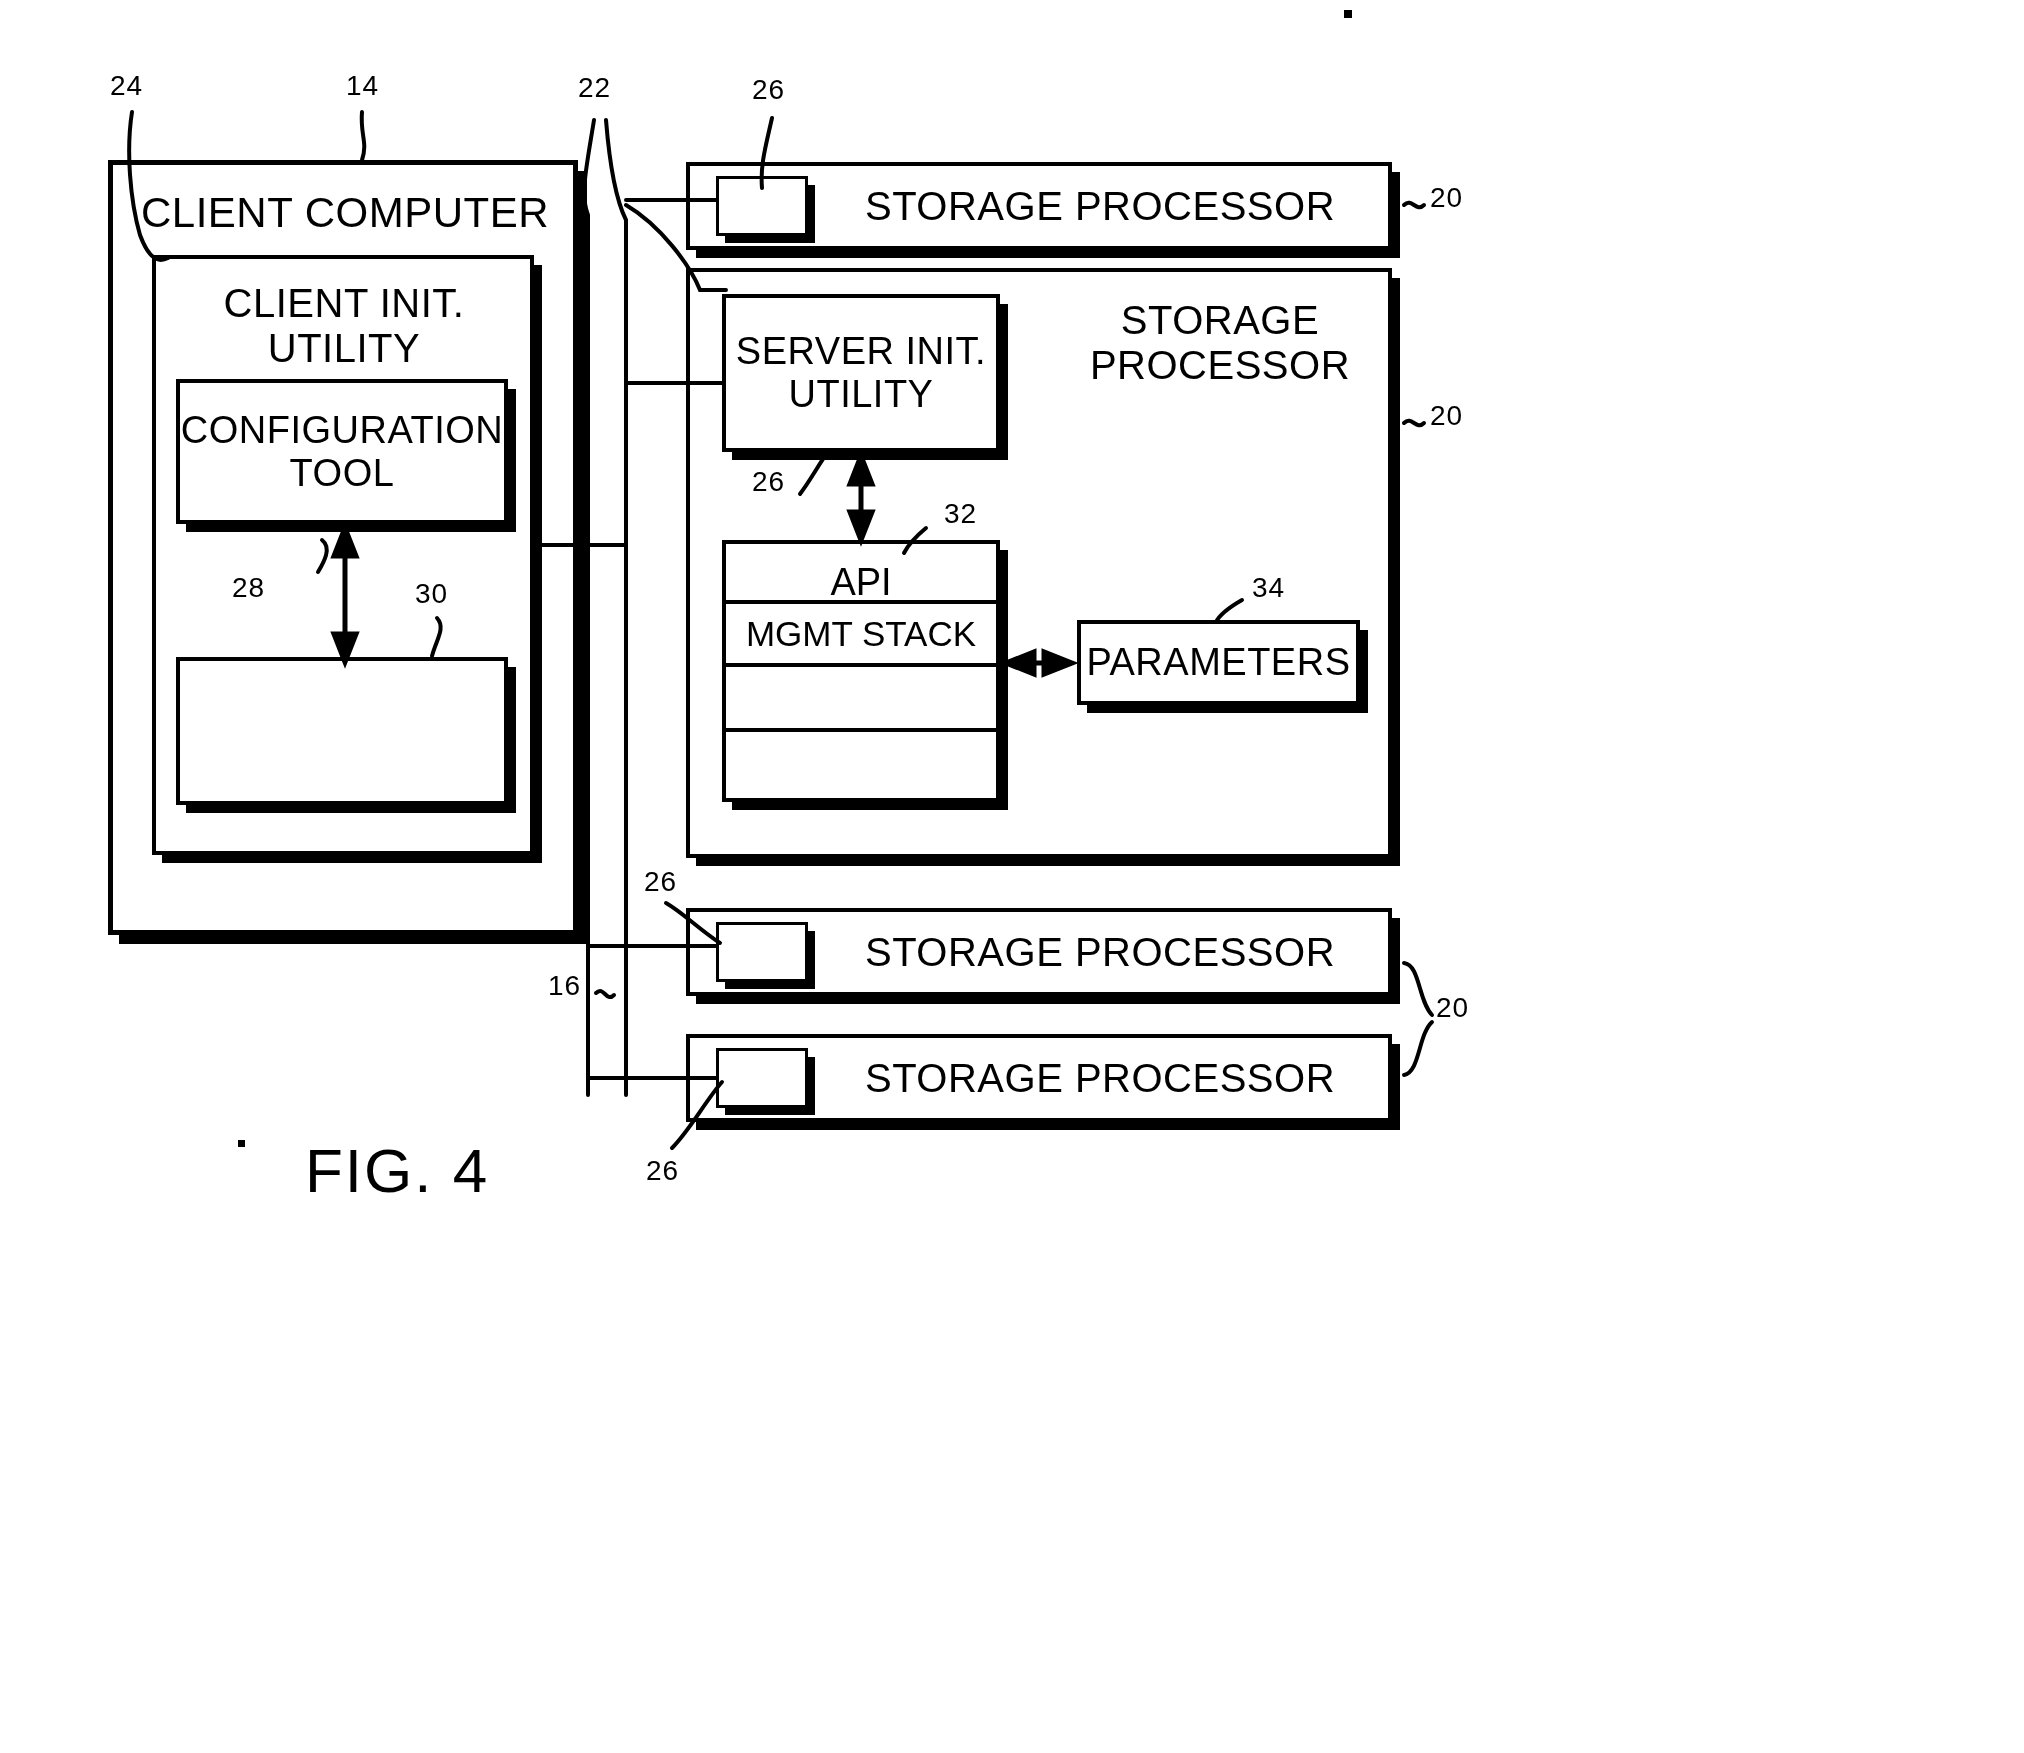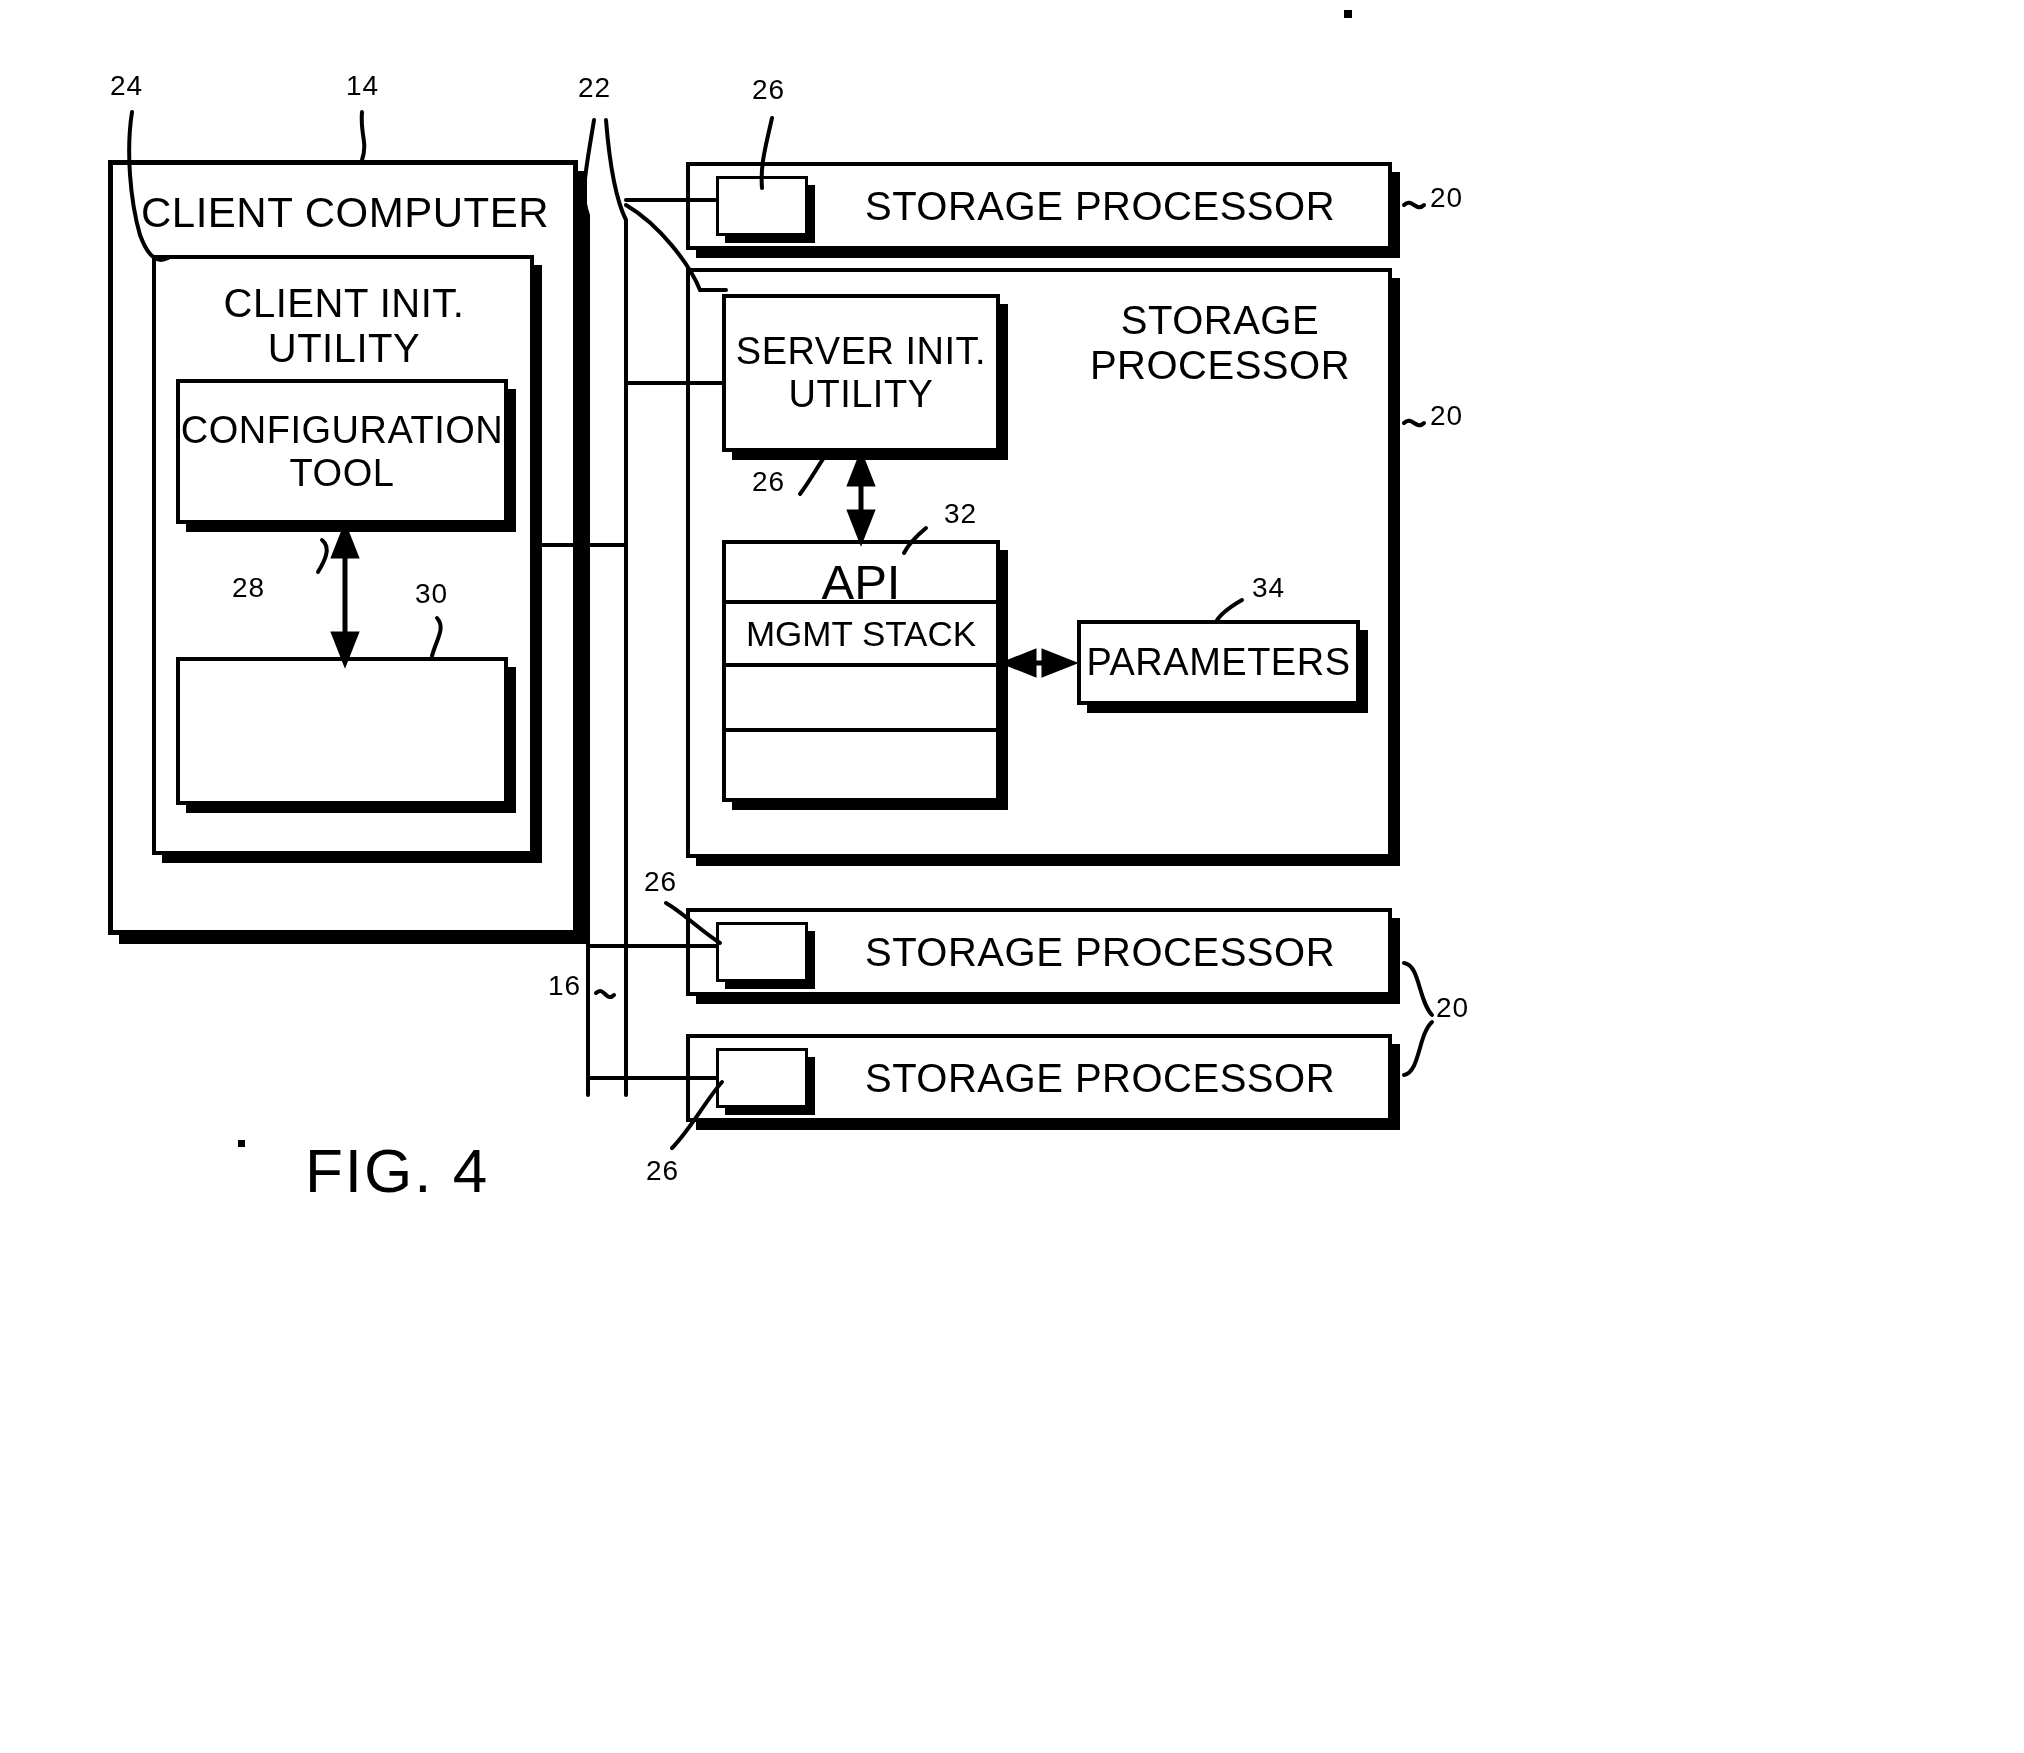--- a/index.html
+++ b/index.html
@@ -52,21 +52,21 @@
   <div class="box" style="left:686px;top:268px;width:706px;height:590px;"></div>
   <div class="label" style="left:1060px;top:295px;width:320px;height:95px;font-size:40px;">STORAGE
 PROCESSOR</div>
 
   <div class="box" style="left:722px;top:294px;width:278px;height:158px;"></div>
   <div class="label" style="left:722px;top:294px;width:278px;height:158px;font-size:38px;">SERVER INIT.
 UTILITY</div>
 
   <div class="box" style="left:722px;top:540px;width:278px;height:262px;">
     <div class="stackrow" style="top:0px;height:60px;">
-      <span style="font-size:49px;margin-top:20px;">API</span>
+      <span style="font-size:38px;margin-top:20px;">API</span>
     </div>
     <div class="stackrow" style="top:60px;height:63px;">
       <span style="font-size:35px;">MGMT STACK</span>
     </div>
     <div class="stackrow" style="top:123px;height:65px;">
       <span style="font-size:38px;"></span>
     </div>
     <div class="stackrow last" style="top:188px;height:66px;">
       <span style="font-size:38px;"></span>
     </div>

